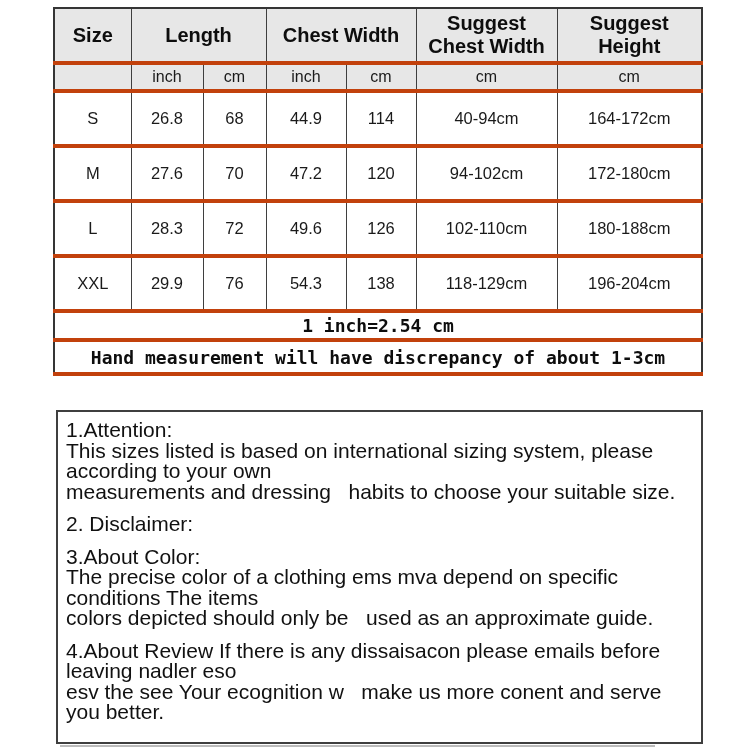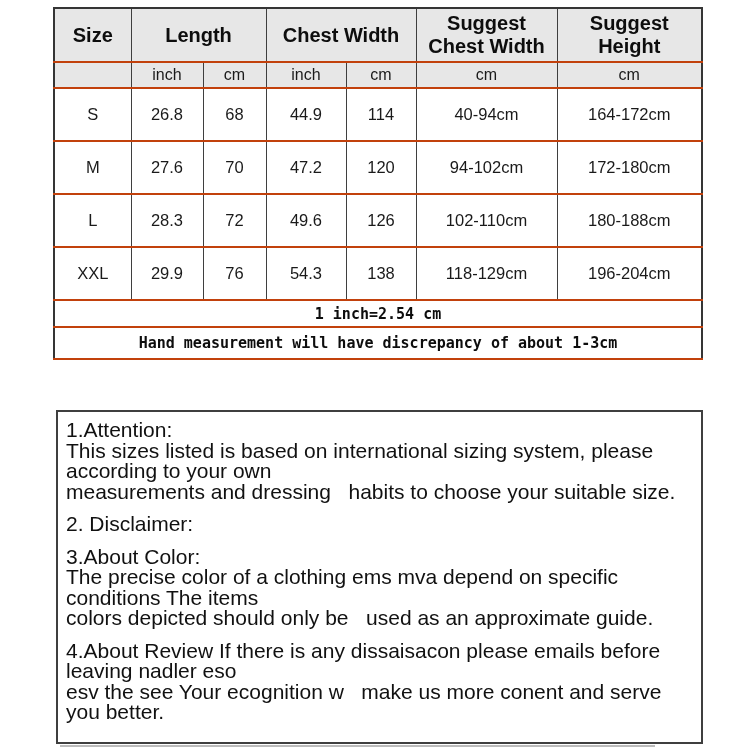--- a/index.html
+++ b/index.html
@@ -27,21 +27,21 @@
     border: 2px solid #353535;
   }
   .size-table th,
   .size-table td {
     border: 1px solid #3f3f3f;
     text-align: center;
     vertical-align: middle;
     padding: 0;
     overflow: hidden;
   }
-  .size-table tr { border-bottom: 2px solid #c2410c; }
+  .size-table tr { border-bottom: 4px solid #c2410c; }
 
   tr.main-header th {
     height: 52px;
     background: #e7e7e7;
     font-size: 20px;
     font-weight: bold;
     line-height: 23px;
     white-space: pre-line;
     color: #0d0d0d;
   }
@@ -56,21 +56,21 @@
   tr.data-row td {
     height: 51px;
     background: #ffffff;
     font-size: 16.5px;
     color: #1a1a1a;
   }
   tr.note-row td {
     background: #ffffff;
     font-family: "DejaVu Sans Mono", monospace;
     font-weight: bold;
-    font-size: 15px;
+    font-size: 18px;
     color: #0d0d0d;
   }
   tr.note-row.conversion td { height: 25px; }
   tr.note-row.hand td { height: 30px; }
 
   
   .notes-box {
     position: absolute;
     left: 56px;
     top: 410px;

